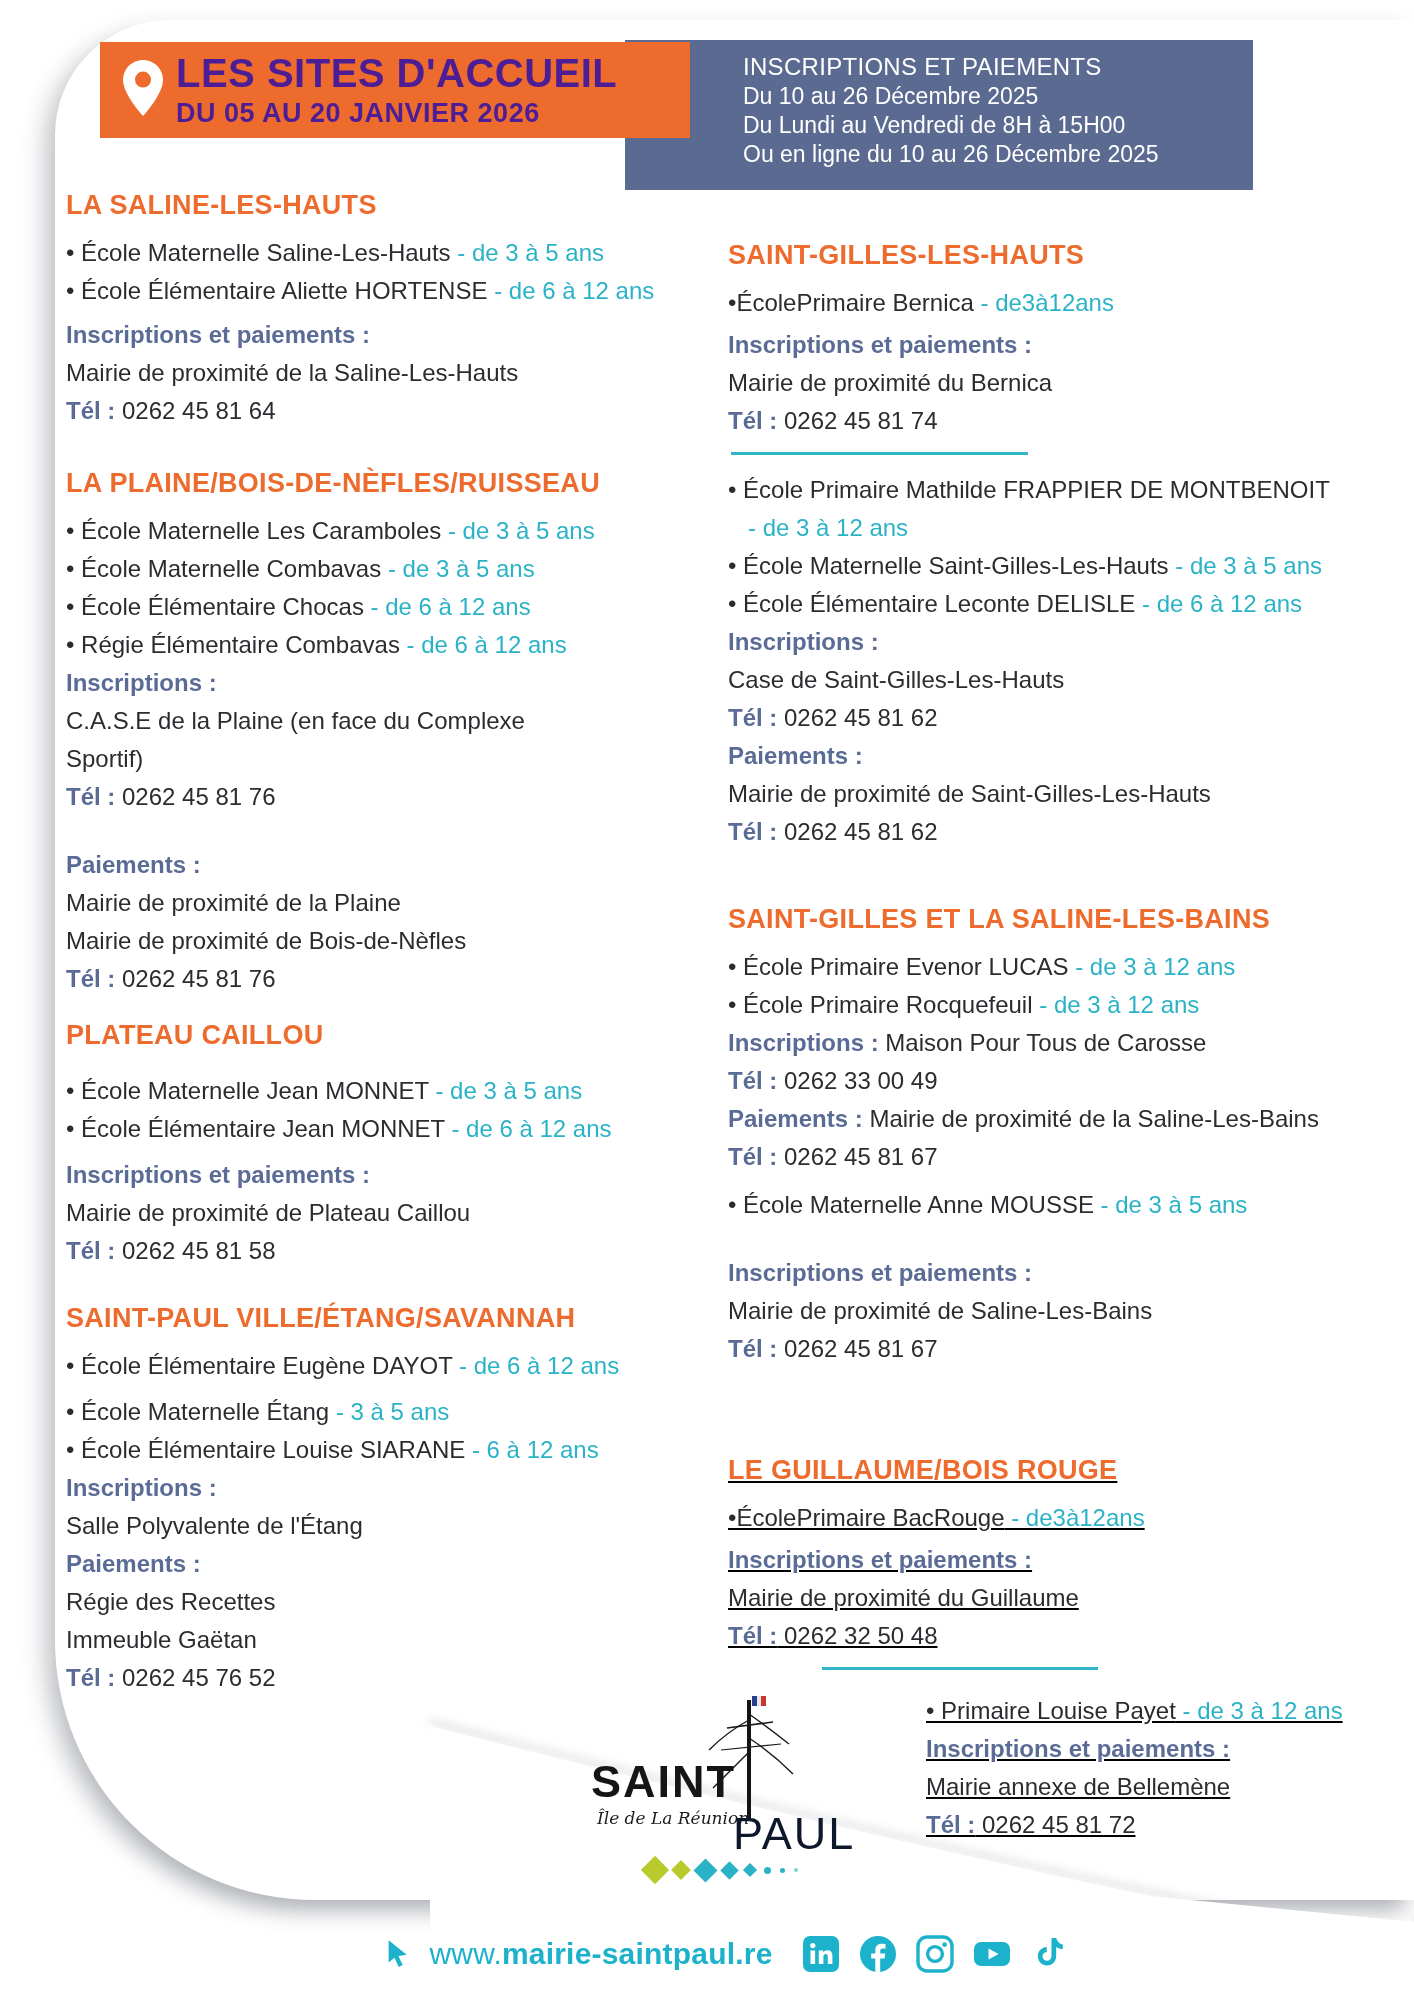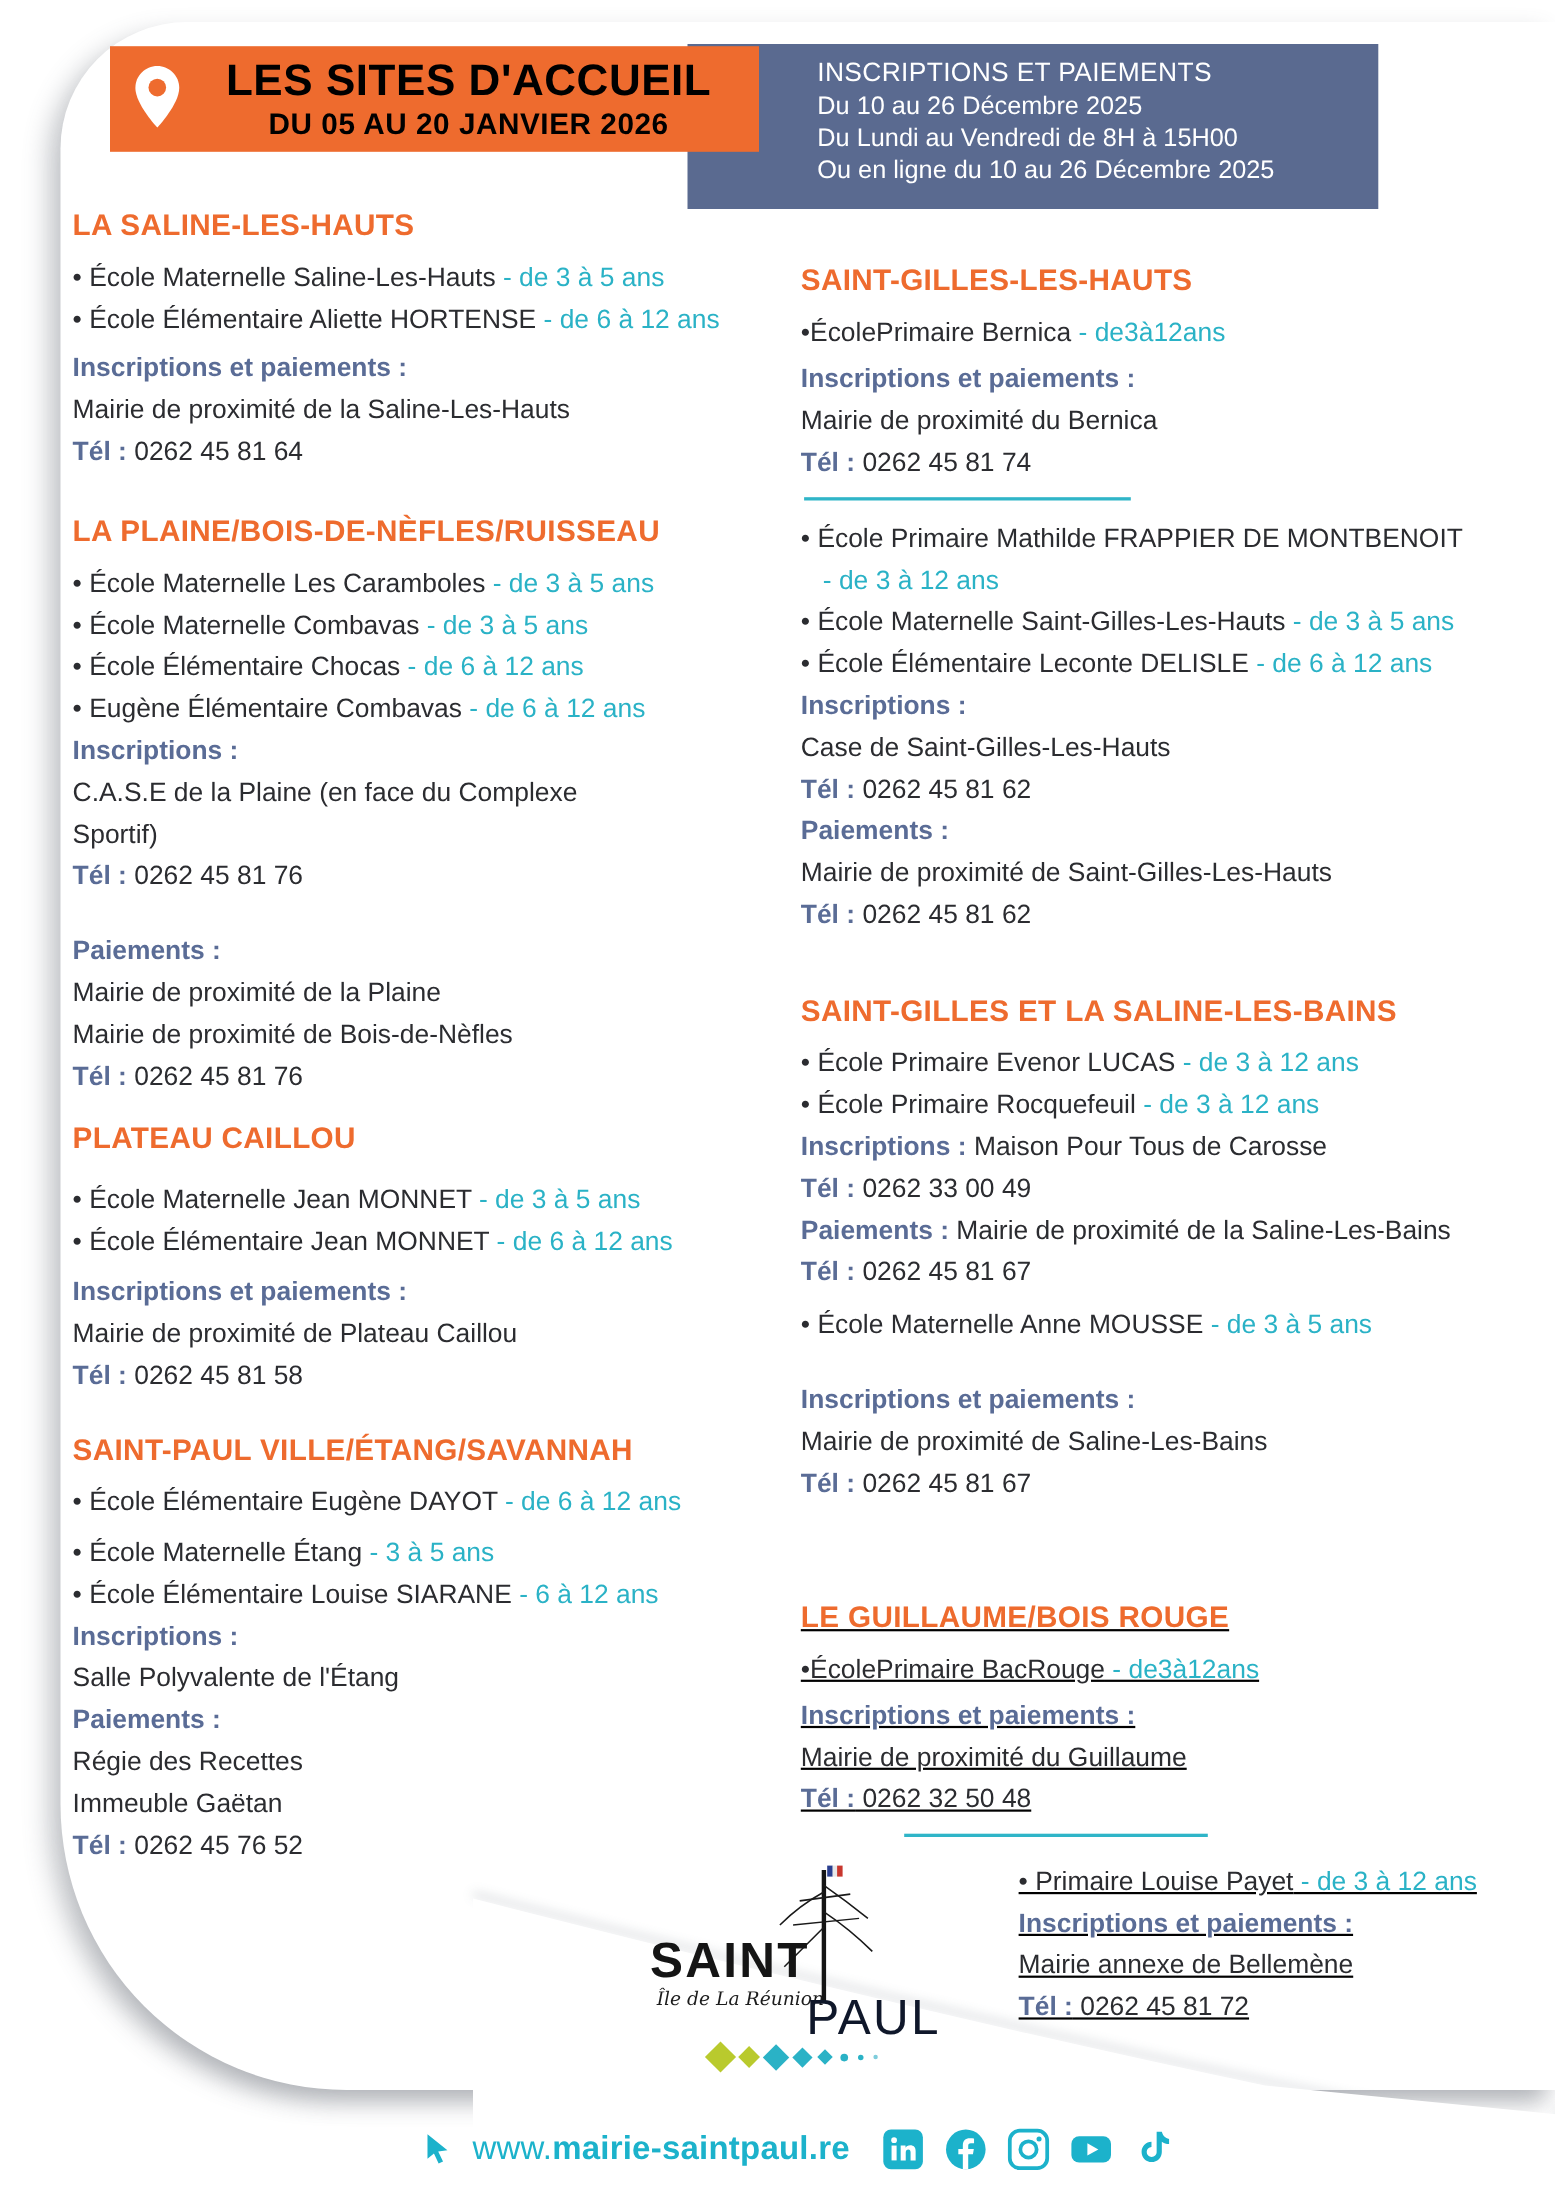--- a/index.html
+++ b/index.html
@@ -10,21 +10,21 @@
   
   .card{position:absolute;left:55px;top:20px;width:1359px;height:1880px;background:#fff;
         border-radius:115px 0 0 260px;
         box-shadow:-12px 10px 22px rgba(90,95,105,.30), 0 16px 22px -8px rgba(90,95,105,.28);}
   .swoosh{position:absolute;left:0;top:0;pointer-events:none;}
 
   
   .orange-banner{position:absolute;left:100px;top:42px;width:590px;height:96px;background:#EE6B2E;
         display:flex;align-items:center;z-index:3;}
   .pin-wrap{width:66px;display:flex;justify-content:center;margin-left:10px;flex:0 0 auto;}
-  .ob-text{flex:1;text-align:center;color:#000000;font-weight:bold;line-height:1;padding-right:14px;}
+  .ob-text{flex:1;color:#4c1d95;font-weight:bold;line-height:1;padding-right:14px;}
   .ob-title{font-size:40px;letter-spacing:.5px;}
   .ob-sub{font-size:27px;margin-top:7px;letter-spacing:.5px;}
 
   .blue-banner{position:absolute;left:625px;top:40px;width:628px;height:150px;background:#5A6A90;
         z-index:2;color:#fff;box-sizing:border-box;padding:12px 0 0 118px;}
   .bb-title{font-size:24px;font-weight:normal;line-height:30px;letter-spacing:.3px;white-space:nowrap;}
   .bb-line{font-size:23px;line-height:29px;white-space:nowrap;}
 
   
   .section{position:absolute;}
@@ -159,21 +159,21 @@
       <div class="gap" style="height: 6px;"></div>
       <div class="line"><span class="lbl">Inscriptions et paiements :</span></div>
       <div class="line"><span class="txt">Mairie de proximité de la Saline-Les-Hauts</span></div>
       <div class="line"><span class="lbl">Tél :</span><span class="txt"> 0262 45 81 64</span></div>
     </div>
     <div class="section" style="left: 66px; top: 468px;">
       <div class="sec-title">LA PLAINE/BOIS-DE-NÈFLES/RUISSEAU</div>
       <div class="line"><span class="sch">• École Maternelle Les Caramboles</span><span class="age"> - de 3 à 5 ans</span></div>
       <div class="line"><span class="sch">• École Maternelle Combavas</span><span class="age"> - de 3 à 5 ans</span></div>
       <div class="line"><span class="sch">• École Élémentaire Chocas</span><span class="age"> - de 6 à 12 ans</span></div>
-      <div class="line"><span class="sch">• Eugène Élémentaire Combavas</span><span class="age"> - de 6 à 12 ans</span></div>
+      <div class="line"><span class="sch">• Régie Élémentaire Combavas</span><span class="age"> - de 6 à 12 ans</span></div>
       <div class="line"><span class="lbl">Inscriptions :</span></div>
       <div class="line"><span class="txt">C.A.S.E de la Plaine (en face du Complexe</span></div>
       <div class="line"><span class="txt">Sportif)</span></div>
       <div class="line"><span class="lbl">Tél :</span><span class="txt"> 0262 45 81 76</span></div>
       <div class="gap" style="height: 30px;"></div>
       <div class="line"><span class="lbl">Paiements :</span></div>
       <div class="line"><span class="txt">Mairie de proximité de la Plaine</span></div>
       <div class="line"><span class="txt">Mairie de proximité de Bois-de-Nèfles</span></div>
       <div class="line"><span class="lbl">Tél :</span><span class="txt"> 0262 45 81 76</span></div>
     </div>

